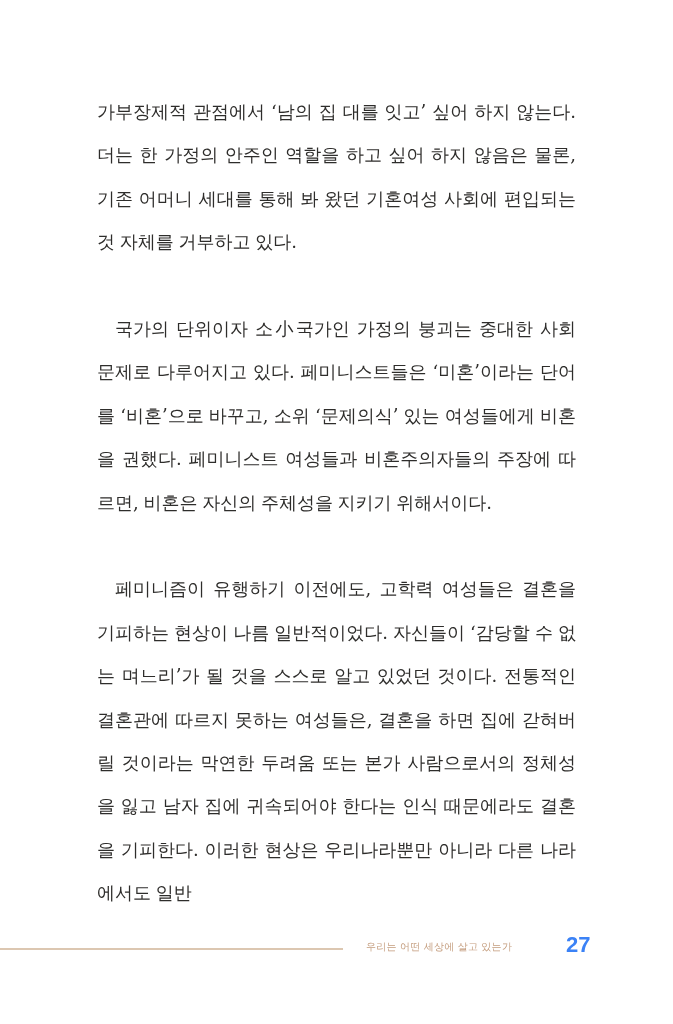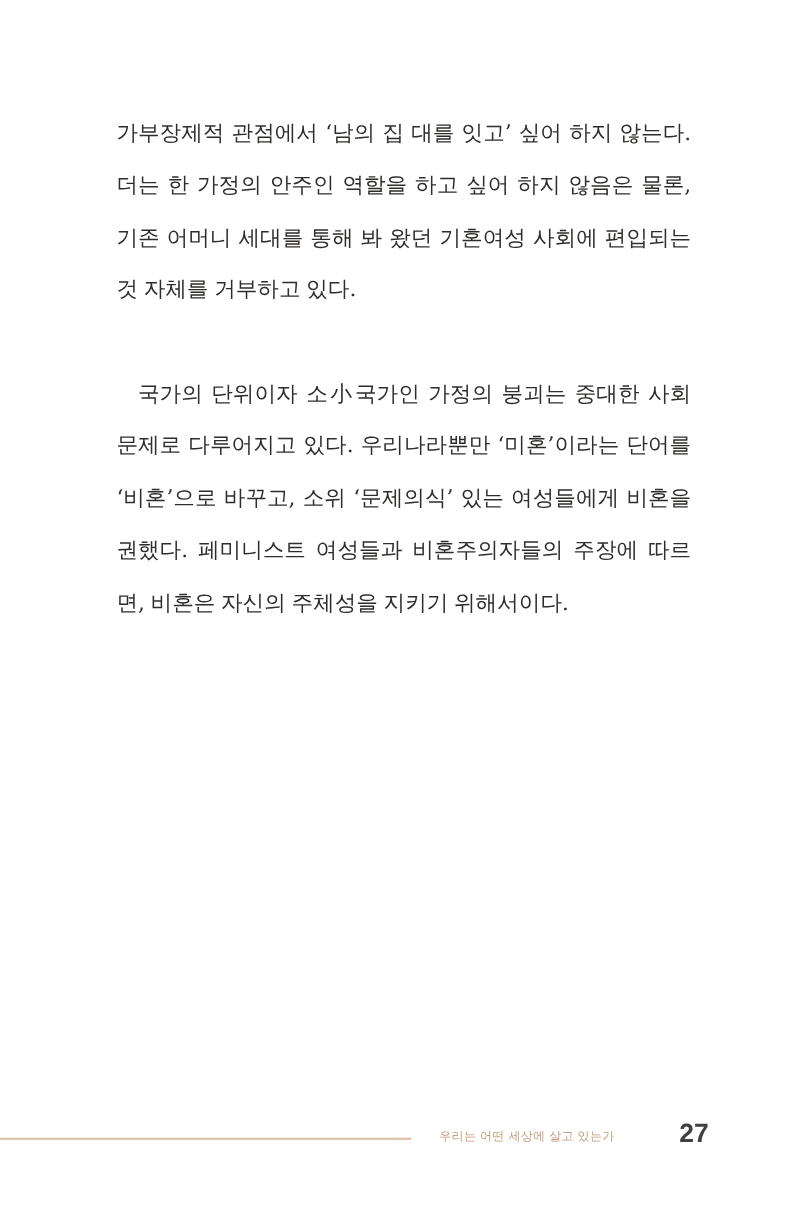--- a/index.html
+++ b/index.html
@@ -56,31 +56,32 @@
     color: #c49d7e;
     white-space: nowrap;
   }
   .page-number {
     position: absolute;
     left: 566px;
     top: 932px;
     font-family: "Liberation Sans", sans-serif;
     font-size: 22px;
     font-weight: 600;
-    color: #404040;
+    color: #3b82f6;
   }
 </style>
 </head>
 <body>
 
 <div class="page">
 
   <main class="body-text">
     <p>가부장제적 관점에서 ‘남의 집 대를 잇고’ 싶어 하지 않는다. 더는 한 가정의 안주인 역할을 하고 싶어 하지 않음은 물론, 기존 어머니 세대를 통해 봐 왔던 기혼여성 사회에 편입되는 것 자체를 거부하고 있다.</p>
-    <p class="indent">국가의 단위이자 소小국가인 가정의 붕괴는 중대한 사회 문제로 다루어지고 있다. 우리나라뿐만 ‘미혼’이라는 단어를 ‘비혼’으로 바꾸고, 소위 ‘문제의식’ 있는 여성들에게 비혼을 권했다. 페미니스트 여성들과 비혼주의자들의 주장에 따르면, 비혼은 자신의 주체성을 지키기 위해서이다.</p>
+    <p class="indent">국가의 단위이자 소小국가인 가정의 붕괴는 중대한 사회 문제로 다루어지고 있다. 페미니스트들은 ‘미혼’이라는 단어를 ‘비혼’으로 바꾸고, 소위 ‘문제의식’ 있는 여성들에게 비혼을 권했다. 페미니스트 여성들과 비혼주의자들의 주장에 따르면, 비혼은 자신의 주체성을 지키기 위해서이다.</p>
+    <p class="indent">페미니즘이 유행하기 이전에도, 고학력 여성들은 결혼을 기피하는 현상이 나름 일반적이었다. 자신들이 ‘감당할 수 없는 며느리’가 될 것을 스스로 알고 있었던 것이다. 전통적인 결혼관에 따르지 못하는 여성들은, 결혼을 하면 집에 갇혀버릴 것이라는 막연한 두려움 또는 본가 사람으로서의 정체성을 잃고 남자 집에 귀속되어야 한다는 인식 때문에라도 결혼을 기피한다. 이러한 현상은 우리나라뿐만 아니라 다른 나라에서도 일반</p>
   </main>
 
   <footer>
     <div class="footer-rule"></div>
     <span class="running-title">우리는 어떤 세상에 살고 있는가</span>
     <span class="page-number">27</span>
   </footer>
 
 </div>
 

